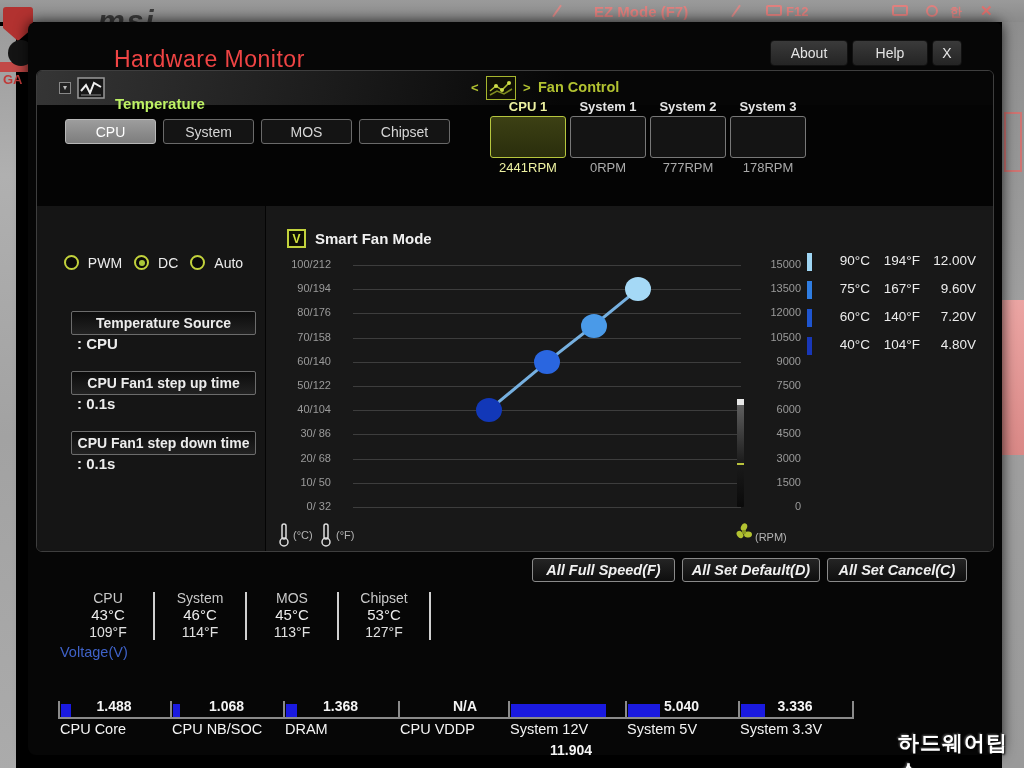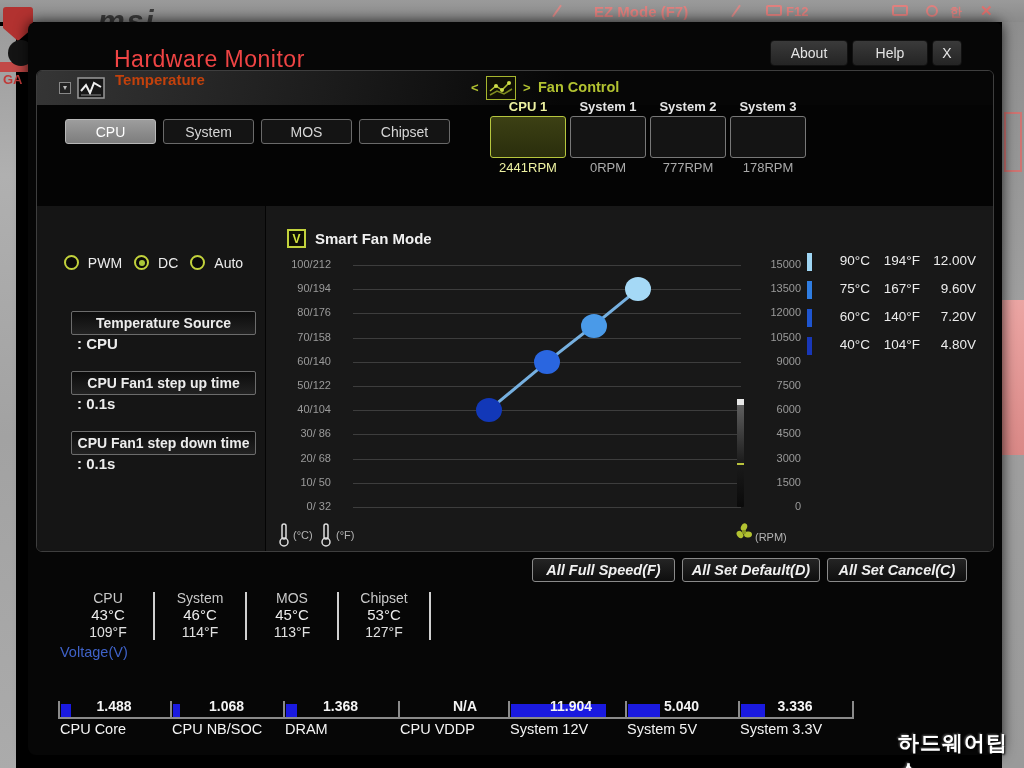--- a/index.html
+++ b/index.html
@@ -45,21 +45,21 @@
   #btn-close { left:904px; width:30px; }
 
   
   #panel { left:8px; top:48px; width:958px; height:482px; background:#040404;
     border:1px solid #3e3e3e; border-radius:6px; overflow:hidden; }
   #panel-header { left:0; top:0; width:958px; height:34px;
     background:linear-gradient(100deg,#353535 0%,#1c1c1c 30%,#060606 55%); }
   #collapse-box { left:22px; top:11px; width:12px; height:12px; border:1px solid #888;
     background:#222; color:#bbb; font-size:8px; line-height:10px; text-align:center; }
   #temp-hdr-icon { left:40px; top:4px; }
-  #temp-hdr-label { left:78px; top:0; font-size:15px; font-weight:bold; color:#c2410c;text-align:right; }
+  #temp-hdr-label { left:78px; top:24px; font-size:15px; font-weight:bold; color:#bef264;text-align:right; }
   .fan-arrow { top:9px; color:#b2c231; font-size:13px; font-weight:bold; }
   #fan-hdr-icon { left:449px; top:5px; width:30px; height:24px; border:1px solid #a6b62e;
     background:#101004; }
   #fan-hdr-label { left:501px; top:8px; font-size:14.5px; font-weight:bold; color:#b2c231; }
 
   #zone-left { left:0; top:135px; width:228px; height:347px; background:#151515; }
   #zone-right { left:229px; top:135px; width:729px; height:347px; background:#181818; }
 
   
   #temp-tabs { left:28px; top:48px; display:flex; gap:7px; }
@@ -398,21 +398,21 @@
       <div class="g-lab" style="left: 114px;">CPU NB/SOC</div>
       <div class="g-tick" style="left: 225px;"></div>
       <div class="g-bar" style="left: 228px; width: 11px;"></div>
       <div class="g-val" style="left: 225px; width: 115px;">1.368</div>
       <div class="g-lab" style="left: 227px;">DRAM</div>
       <div class="g-tick" style="left: 340px;"></div>
       <div class="g-val" style="left: 340px; width: 110px; padding-left: 24px;">N/A</div>
       <div class="g-lab" style="left: 342px;">CPU VDDP</div>
       <div class="g-tick" style="left: 450px;"></div>
       <div class="g-bar" style="left: 453px; width: 95px;"></div>
-      <div class="g-val" style="left: 450px; width: 126px;">11.904</div>
+      <div class="g-val" style="left: 450px; width: 126px; margin-top: 44px;">11.904</div>
       <div class="g-lab" style="left: 452px;">System 12V</div>
       <div class="g-tick" style="left: 567px;"></div>
       <div class="g-bar" style="left: 570px; width: 32px;"></div>
       <div class="g-val" style="left: 567px; width: 113px;">5.040</div>
       <div class="g-lab" style="left: 569px;">System 5V</div>
       <div class="g-tick" style="left: 680px;"></div>
       <div class="g-bar" style="left: 683px; width: 24px;"></div>
       <div class="g-val" style="left: 680px; width: 114px;">3.336</div>
       <div class="g-lab" style="left: 682px;">System 3.3V</div>
       <div class="g-tick" style="left: 794px;"></div>

